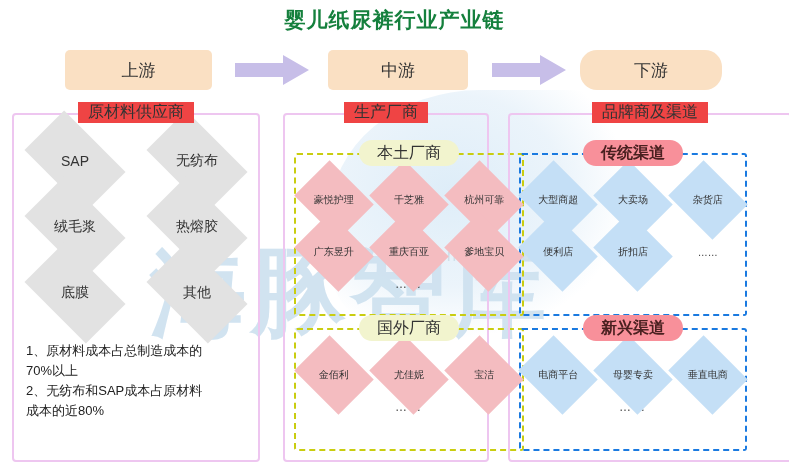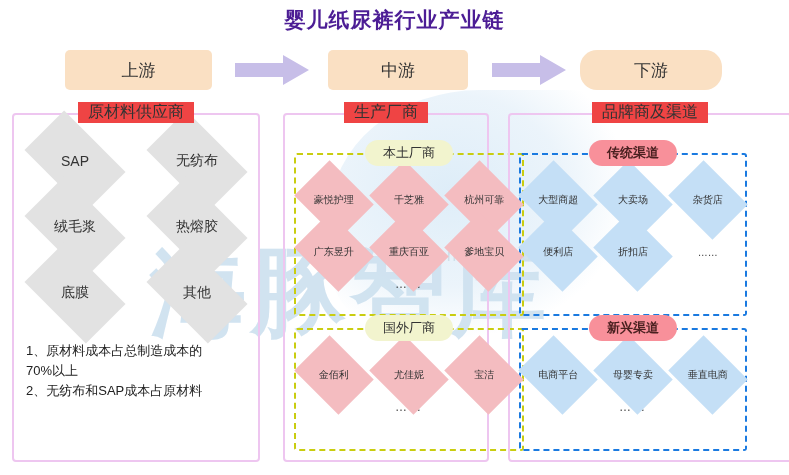--- a/index.html
+++ b/index.html
@@ -62,21 +62,21 @@
   }
 
   
   #title {
     position: absolute;
     top: 6px;
     width: 789px;
     text-align: center;
     font-size: 21px;
     font-weight: bold;
-    color: #4c1d95;
+    color: #15803d;
     letter-spacing: 1px;
   }
 
   
   .stage-box {
     position: absolute;
     top: 50px;
     height: 40px;
     background: #fae0c3;
     border-radius: 5px;
@@ -195,21 +195,21 @@
     position: absolute;
     top: -15px;
     left: 50%;
     transform: translateX(-50%);
     height: 26px;
     padding: 0 18px;
     display: flex;
     align-items: center;
     justify-content: center;
     border-radius: 13px;
-    font-size: 13px;
+    font-size: 16px;
     white-space: nowrap;
     z-index: 4;
   }
   .sub-badge.cream { background: #f2f4ce; color: #333; }
   .sub-badge.rose  { background: #f8909a; color: #4a2020; font-weight: bold; }
 
   .sub-body {
     position: absolute;
     top: 20px;
     left: 0;
@@ -274,20 +274,21 @@
       <div class="diamond-row">
         <div class="diamond gray d-left">底膜</div>
         <div class="diamond gray d-left">其他</div>
       </div>
     </div>
 
     <div id="left-note">
       <div>1、原材料成本占总制造成本的</div>
       <div>70%以上</div>
       <div>2、无纺布和SAP成本占原材料</div>
+      <div>成本的近80%</div>
     </div>
   </div>
 
   <div class="column" id="column-1">
     <div class="column-title">生产厂商</div>
 
     <div class="subpanel yellow" id="sub-local">
       <div class="sub-badge cream">本土厂商</div>
       <div class="sub-body">
         <div class="diamond-row">

